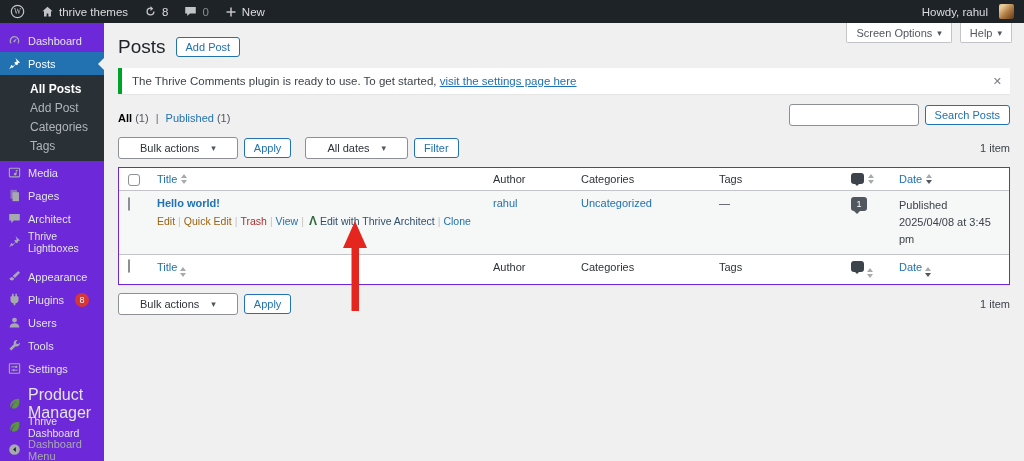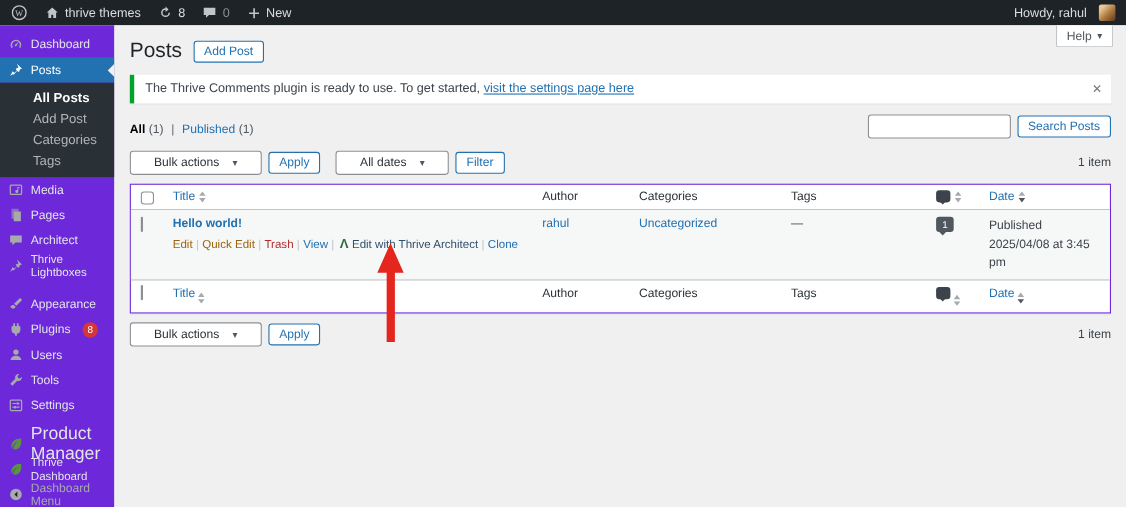--- a/index.html
+++ b/index.html
@@ -269,20 +269,23 @@
             <path d="M9.6 4.8L6.3 8l3.3 3.2z" fill="#1d2327"></path>
           </svg>
         <span>Dashboard Menu</span>
       </div>
     </div>
 
     <div class="content">
 
       <div class="screenopts">
         <div class="so-btn caret">
+          <span>Screen Options</span>
+        </div>
+        <div class="so-btn caret">
           <span>Help</span>
         </div>
       </div>
 
       <div class="titlebar">
         <h1>Posts</h1>
         <span class="btn">Add Post</span>
       </div>
 
       <div class="notice">

